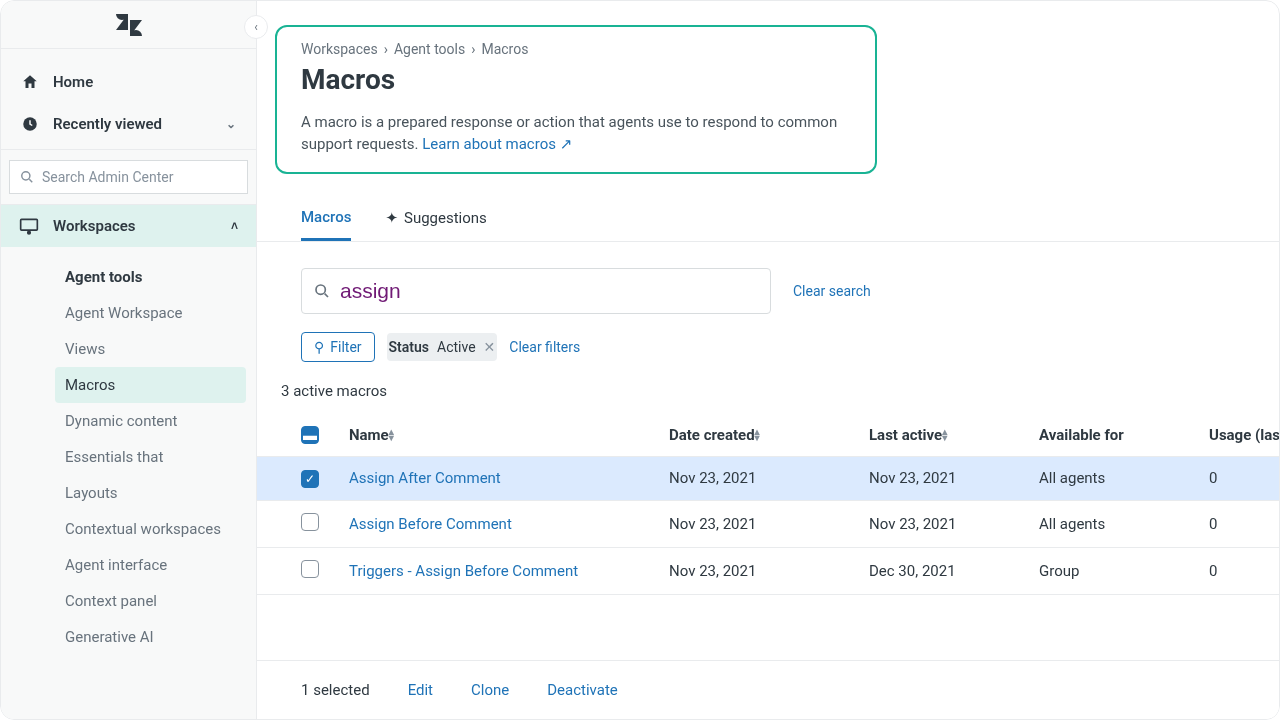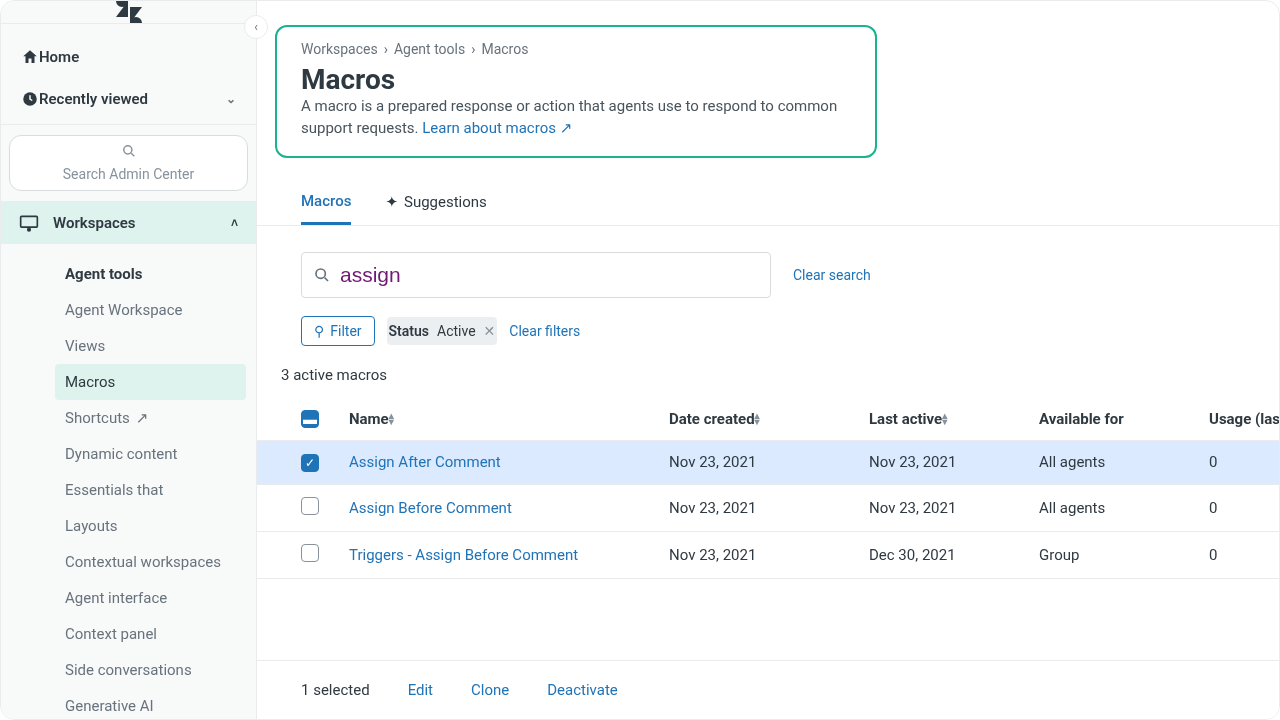--- a/index.html
+++ b/index.html
@@ -3,35 +3,35 @@
 <meta charset="utf-8">
 <style>
   * { box-sizing: border-box; margin: 0; padding: 0; }
   body { font-family: -apple-system, BlinkMacSystemFont, "Segoe UI", Roboto, sans-serif; color: #2f3941; background:#fff; width:1280px; height:720px; overflow:hidden; border-radius:14px; position:relative; }
   .app { display:flex; height:720px; border:1px solid #e9ebed; border-radius:14px; overflow:hidden; }
   .sidebar { width:256px; background:#f8f9f9; border-right:1px solid #e9ebed; display:flex; flex-direction:column; }
   .logo-bar { height:48px; display:flex; align-items:center; justify-content:center; border-bottom:1px solid #e9ebed; position:relative; }
   .logo { font-weight:900; font-size:20px; letter-spacing:-1px; }
   .collapse-btn { position:absolute; right:-12px; top:14px; width:24px; height:24px; background:#fff; border:1px solid #e9ebed; border-radius:50%; display:flex; align-items:center; justify-content:center; font-size:12px; color:#68737d; cursor:pointer; z-index:5;}
   .nav-top { padding:12px 0 4px 0; border-bottom:1px solid #e9ebed;}
-  .nav-item { display:flex; align-items:center; padding:12px 20px; font-size:15px; color:#2f3941; font-weight:600; cursor:pointer; position:relative;}
+  .nav-item { display:flex; align-items:center; padding:12px 20px; gap:14px; font-size:15px; color:#2f3941; font-weight:600; cursor:pointer; position:relative;}
   .nav-item .chev { margin-left:auto; color:#68737d; font-size:12px;}
   .search-wrap { padding:10px 8px; border-bottom:1px solid #e9ebed;}
-  .search-box { display:flex; align-items:center; gap:8px; background:#fff; border:1px solid #d8dcde; border-radius:12px; padding:8px 10px; color:#87929d; font-size:14px;flex-direction:column;}
+  .search-box { display:flex; align-items:center; gap:8px; background:#fff; border:1px solid #d8dcde; border-radius:0; padding:8px 10px; color:#87929d; font-size:14px;}
   .section-header { display:flex; align-items:center; gap:14px; padding:12px 18px; background:#def2ee; font-weight:600; font-size:15px; color:#2f3941; cursor:pointer;}
   .section-header .chev { margin-left:auto; color:#2f3941; font-size:12px;}
   .sub-nav { padding:12px 0 0 0; }
   .sub-item { padding:9px 18px 9px 64px; font-size:15px; color:#68737d; cursor:pointer; display:flex; align-items:center; gap:6px;}
   .sub-item.strong { color:#2f3941; font-weight:700; }
   .sub-item.active { background:#def2ee; color:#2f3941; border-radius:4px; margin:0 10px 0 54px; padding-left:10px;}
   .main { flex:1; display:flex; flex-direction:column; position:relative; overflow:hidden;}
   .header-callout { margin:24px 0 0 18px; border:2px solid #19b394; border-radius:12px; padding:14px 24px 16px 24px; width:602px;}
   .breadcrumb { font-size:14px; color:#68737d; display:flex; gap:6px; align-items:center;}
   .page-title { font-size:28px; font-weight:700; margin-top:6px; color:#2f3941;}
-  .page-desc { font-size:15px; color:#49545c; margin-top:0; max-width:560px; line-height:1.45;}
+  .page-desc { font-size:15px; color:#49545c; margin-top:16px; max-width:560px; line-height:1.45;}
   .page-desc a { color:#1f73b7; text-decoration:none; }
   .tabs { display:flex; gap:34px; padding:0 44px; margin-top:24px; border-bottom:1px solid #e9ebed;}
   .tab { display:flex; align-items:center; gap:6px; font-size:15px; color:#2f3941; padding:10px 0 12px 0; cursor:pointer;}
   .tab.active { color:#1f73b7; border-bottom:3px solid #1f73b7; font-weight:500;}
   .controls { padding:26px 44px 0 44px; }
   .search-row { display:flex; gap:22px; align-items:center;}
   .macro-search { width:470px; border:1px solid #d8dcde; border-radius:4px; padding:10px 12px; display:flex; gap:10px; align-items:center; font-size:15px; color:#2f3941;}
   .macro-search input { border:none; outline:none; font-size:21px; flex:1; color:#701a75;}
   .link { color:#1f73b7; font-size:14px; cursor:pointer;}
   .filter-row { display:flex; gap:12px; align-items:center; margin-top:18px;}
@@ -118,43 +118,36 @@
       <div class="sub-item">
           <span>Agent Workspace</span>
         </div>
       <div class="sub-item">
           <span>Views</span>
         </div>
       <div class="sub-item active">
           <span>Macros</span>
         </div>
       <div class="sub-item">
-          <span>Shortcuts</span> 
-          <span>↗</span>
-        </div>
-      <div class="sub-item">
           <span>Dynamic content</span>
         </div>
       <div class="sub-item">
           <span>Essentials that</span>
         </div>
       <div class="sub-item">
           <span>Layouts</span>
         </div>
       <div class="sub-item">
           <span>Contextual workspaces</span>
         </div>
       <div class="sub-item">
           <span>Agent interface</span>
         </div>
       <div class="sub-item">
           <span>Context panel</span>
-        </div>
-      <div class="sub-item">
-          <span>Side conversations</span>
         </div>
       <div class="sub-item">
           <span>Generative AI</span>
         </div>
     </div>
   </div>
 
   <div class="main">
     <div class="header-callout">
       <div class="breadcrumb">

